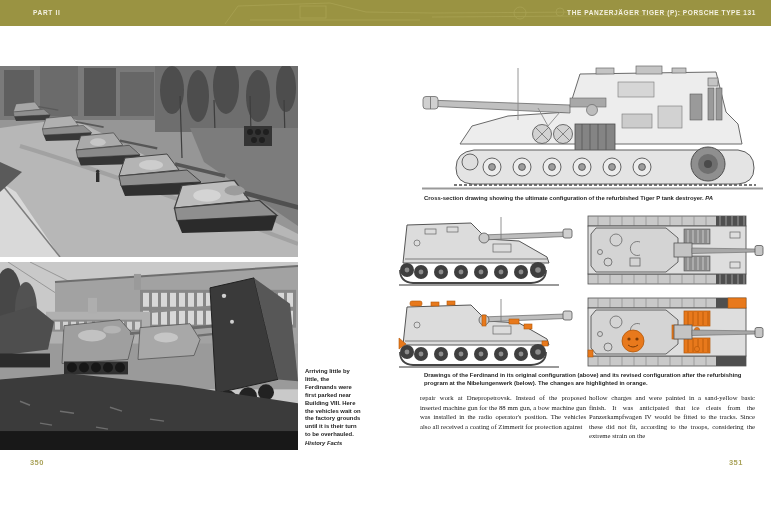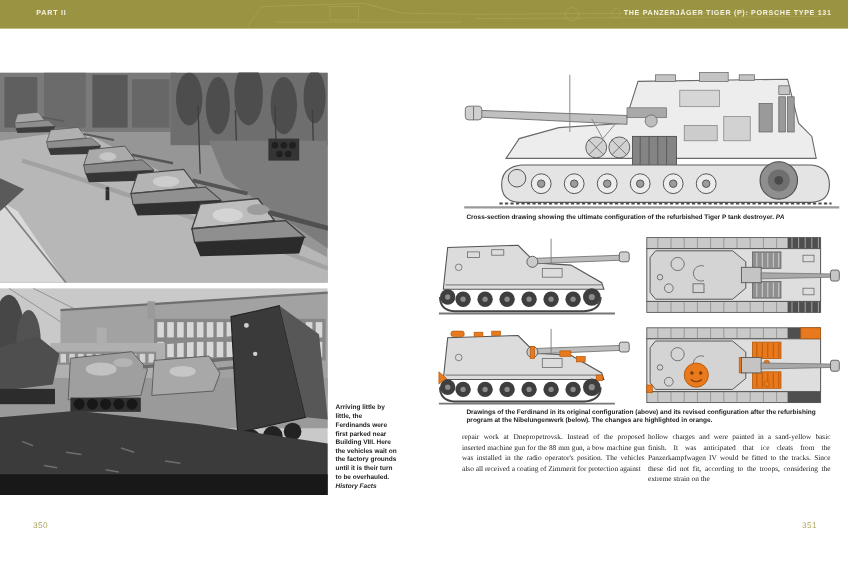--- a/index.html
+++ b/index.html
@@ -25,21 +25,21 @@
   .photo-caption .credit{display:block;font-style:italic;margin-top:1px;}
   .fig-caption{position:absolute;margin:0;font-size:5.9px;font-weight:bold;color:#1d1d1d;line-height:1.4;}
   .cap1{left:424px;top:194px;width:332px;}
   .cap2{left:424px;top:371px;width:338px;}
   .fig-caption em{font-style:italic;}
   
   .bodycol{position:absolute;top:393px;width:166px;font-family:"Liberation Serif",serif;font-size:6.7px;line-height:1.42;text-align:justify;color:#191919;}
   .col-a{left:420px;}
   .col-b{left:589px;}
   
-  .pagenum{position:absolute;top:473px;font-size:7.5px;font-weight:normal;color:#aba45c;letter-spacing:.4px;}
+  .pagenum{position:absolute;top:458px;font-size:7.5px;font-weight:bold;color:#aba45c;letter-spacing:.4px;}
   .pagenum-left{left:30px;}
   .pagenum-right{left:729px;}
 </style>
 </head>
 <body>
 
 <div class="spread">
 
   <header class="topbar">
     <svg width="771" height="26" viewBox="0 0 771 26">

